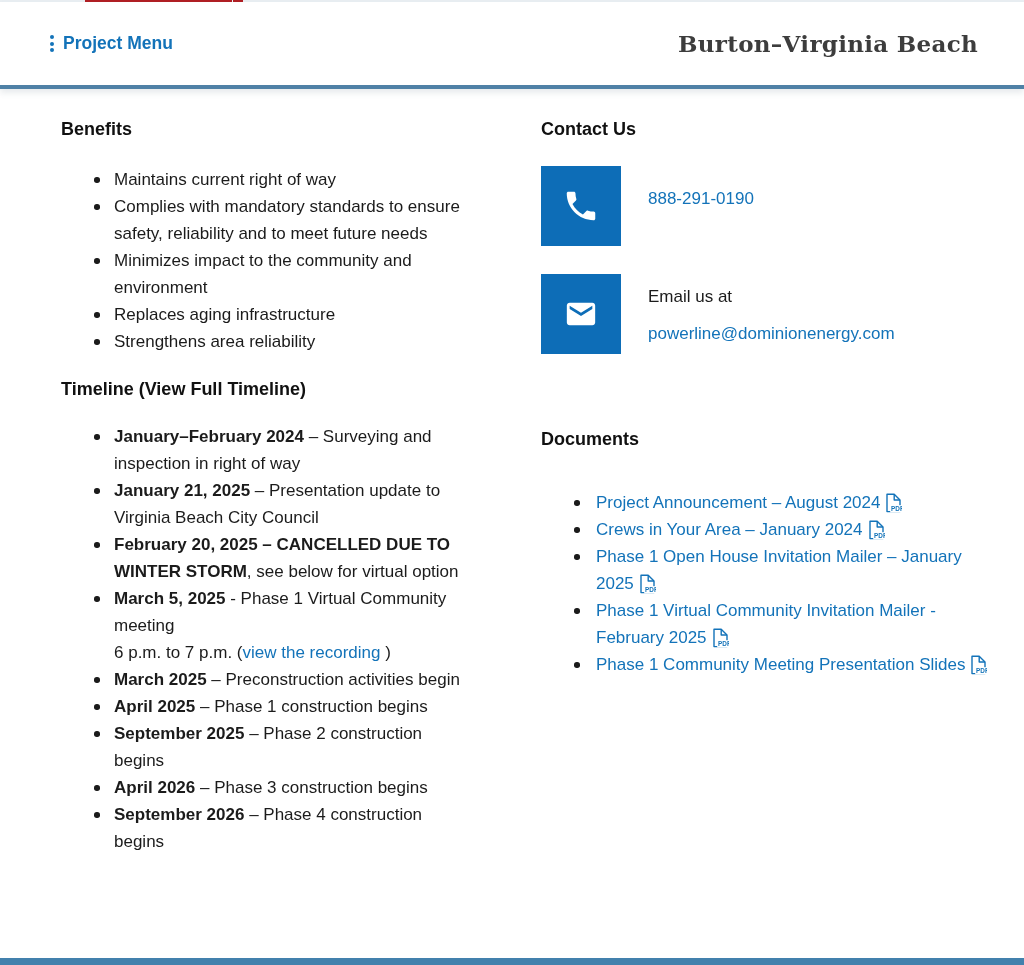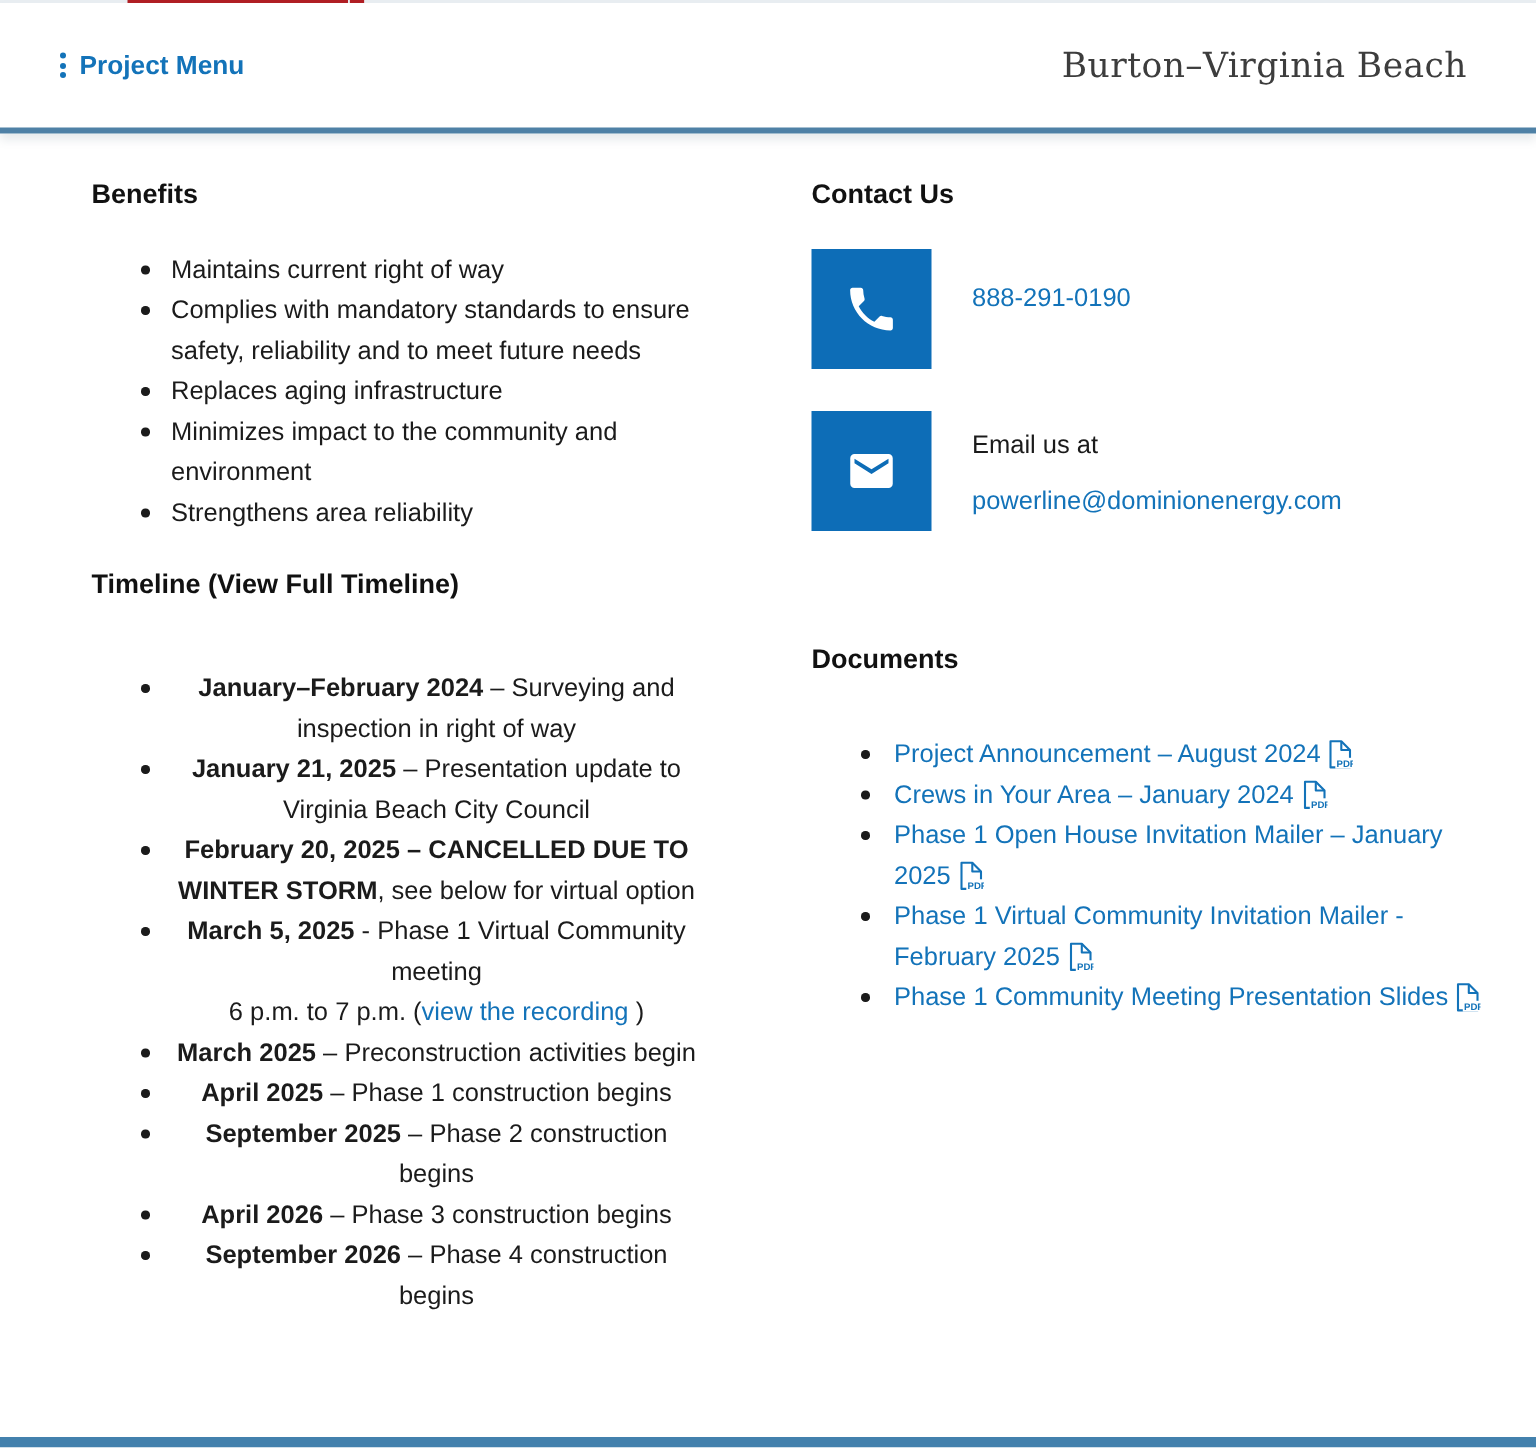--- a/index.html
+++ b/index.html
@@ -9,36 +9,36 @@
     font-family:"Liberation Sans","DejaVu Sans",sans-serif;
   }
   
   .top-hairline{position:absolute;top:0;left:0;width:1024px;height:2px;background:#e9eef2;}
   .top-red-bar{position:absolute;top:0;left:85px;width:147px;height:9px;background:#b11f24;}
   .top-red-notch{position:absolute;top:0;left:233px;width:10px;height:9px;background:#b11f24;clip-path:polygon(0 0,100% 0,100% 55%,0 100%);}
   
   header{
     position:absolute;top:2px;left:0;width:1024px;height:87px;
     display:flex;align-items:center;justify-content:space-between;
-    padding:0 46px 0 40px;box-sizing:border-box;background:#fff;
+    padding:0 46px 0 50px;box-sizing:border-box;background:#fff;
     border-bottom:4px solid #4f81a6;
     box-shadow:0 4px 6px rgba(90,110,130,.14);
   }
   .menu{display:flex;align-items:center;gap:9px;color:#1373b9;font-size:17.5px;font-weight:700;cursor:pointer;}
   .dots{display:flex;flex-direction:column;gap:2.5px;}
   .dots i{width:4px;height:4px;border-radius:50%;background:#1373b9;display:block;}
-  .title{font-family:"DejaVu Serif","Liberation Serif",serif;font-size:23px;font-weight:400;color:#3d3d3d;margin:0;letter-spacing:.3px;}
+  .title{font-family:"DejaVu Serif","Liberation Serif",serif;font-size:23px;font-weight:700;color:#3d3d3d;margin:0;letter-spacing:.3px;}
   
   main{position:absolute;top:93px;left:16px;width:1024px;display:grid;grid-template-columns:480px auto;padding:26px 0 0 45px;box-sizing:border-box;}
   h2{font-size:18px;line-height:20px;margin:0;font-weight:700;color:#111;}
   .plain-list{list-style:none;margin:27px 0 0 0;padding:0 0 0 33px;font-size:17px;line-height:27px;}
   .plain-list li{position:relative;padding-left:20px;max-width:354px;}
   .plain-list li::before{content:"";position:absolute;left:0;top:11px;width:5.5px;height:5.5px;border-radius:50%;background:#1b1b1b;}
   .timeline-h{margin-top:24px;}
-  .timeline{margin-top:46px;text-align:center;}
+  .timeline{margin-top:24px;}
   .b{font-weight:700;}
   a,.inline-link{color:#1373b9;text-decoration:none;cursor:pointer;}
   
   .cards{margin-top:27px;display:flex;flex-direction:column;gap:28px;}
   .card{display:flex;gap:27px;}
   .tile{width:80px;height:80px;background:#0d6db7;display:flex;align-items:center;justify-content:center;flex:none;}
   .tile svg{display:block;}
   .card-lines{padding-top:9px;font-size:17px;line-height:27px;}
   .card-link{display:block;margin-top:10px;}
   
@@ -68,22 +68,22 @@
   </div>
   <h1 class="title">Burton–Virginia Beach</h1>
 </header>
 
 <main>
   <section class="col-left">
     <h2>Benefits</h2>
     <ul class="plain-list" id="benefits-list">
         <li>Maintains current right of way</li>
         <li>Complies with mandatory standards to ensure safety, reliability and to meet future needs</li>
+        <li>Minimizes impact to the community and environment</li>
         <li>Replaces aging infrastructure</li>
-        <li>Minimizes impact to the community and environment</li>
         <li>Strengthens area reliability</li>
       </ul>
     <h2 class="timeline-h">Timeline (View Full Timeline)</h2>
     <ul class="plain-list timeline" id="timeline-list">
         <li><span class="b">January–February 2024</span><span> – Surveying and inspection in right of way</span></li>
         <li><span class="b">January 21, 2025</span><span> – Presentation update to Virginia Beach City Council</span></li>
         <li><span class="b">February 20, 2025 – CANCELLED DUE TO WINTER STORM</span><span>, see below for virtual option</span></li>
         <li><span class="b">March 5, 2025</span><span> - Phase 1 Virtual Community meeting</span><br><span>6 p.m. to 7 p.m. (</span><a class="inline-link">view the recording</a><span> )</span></li>
         <li><span class="b">March 2025</span><span> – Preconstruction activities begin</span></li>
         <li><span class="b">April 2025</span><span> – Phase 1 construction begins</span></li>

